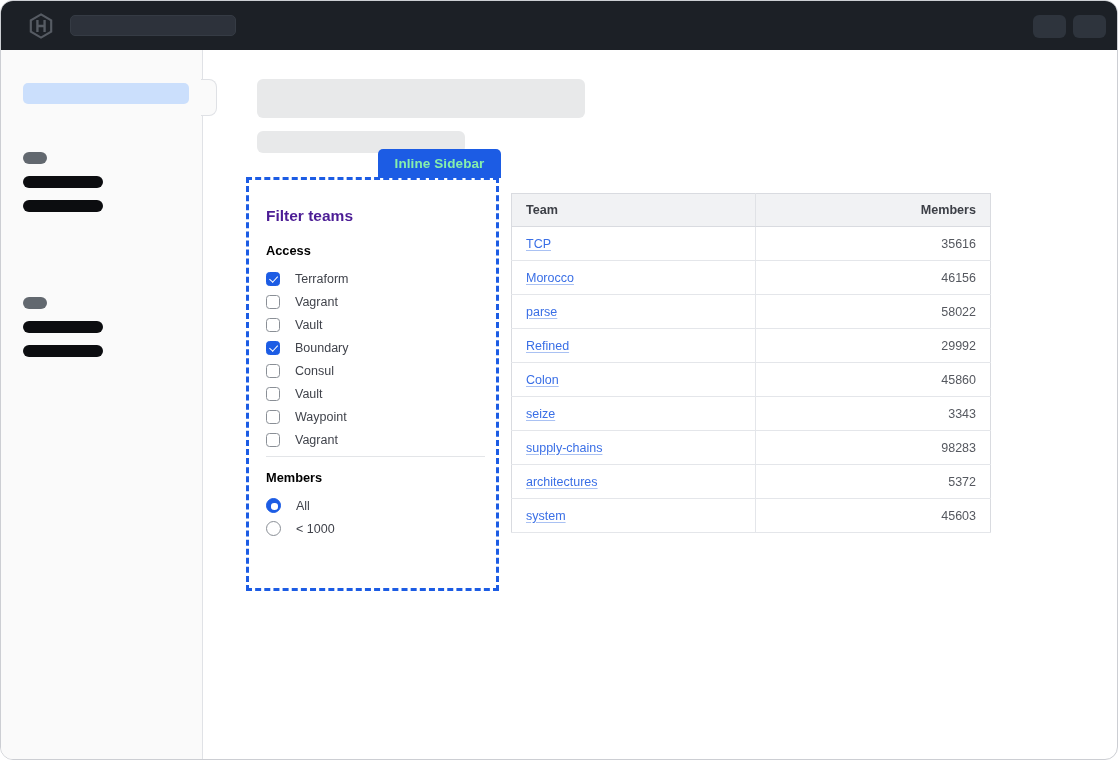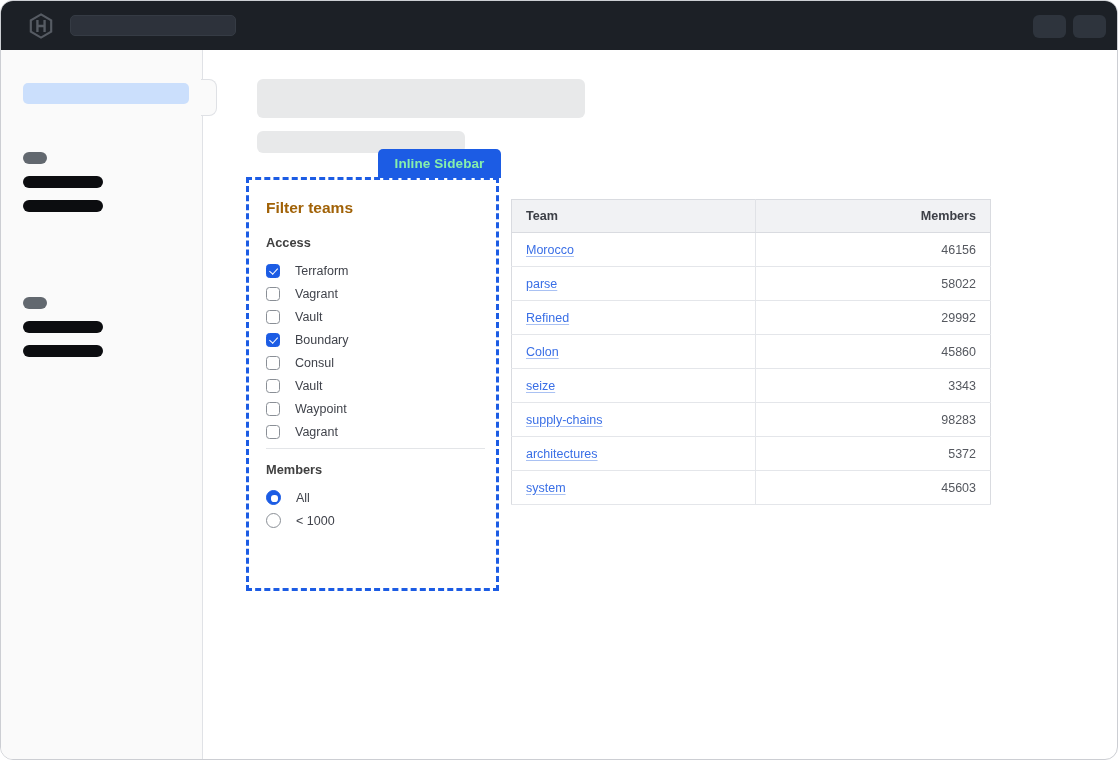--- a/index.html
+++ b/index.html
@@ -58,22 +58,22 @@
     position:absolute;left:377px;top:148px;width:123px;height:29px;
     background:var(--accent);color:#86efac;font-size:13.5px;font-weight:bold;
     border-radius:5px 5px 0 0;display:flex;align-items:center;justify-content:center;
     z-index:2;letter-spacing:.1px;
   }
   .filter-panel{
     position:absolute;left:245px;top:176px;width:253px;height:414px;
     border:3px dashed var(--accent);background:#fff;
     padding:19px 16px 0 17px;z-index:1;
   }
-  .filter-title{font-size:15.5px;font-weight:bold;color:#a16207;margin-bottom:18px;}
-  .group-label{font-size:12.8px;font-weight:bold;color:#404040;margin-bottom:9px;}
+  .filter-title{font-size:15.5px;font-weight:bold;color:#4c1d95;margin-bottom:18px;margin-top:8px;}
+  .group-label{font-size:12.8px;font-weight:bold;color:#000000;margin-bottom:9px;}
   .opt-row{display:flex;align-items:center;gap:15px;height:23px;cursor:pointer;}
   .opt-label{font-size:12.5px;color:#40434b;}
   .checkbox{
     width:14px;height:14px;border:1px solid #8a8f96;border-radius:3.5px;
     background:#fff;position:relative;flex:none;
   }
   .checkbox.on{background:var(--accent);border-color:var(--accent);}
   .checkbox.on::after{
     content:"";position:absolute;left:4.3px;top:1.6px;width:3.6px;height:7.4px;
     border-right:1.8px solid #fff;border-bottom:1.8px solid #fff;transform:rotate(42deg);
@@ -84,21 +84,21 @@
   }
   .radio.on{background:var(--accent);border-color:var(--accent);}
   .radio.on::after{
     content:"";position:absolute;left:4.4px;top:4.4px;width:6.2px;height:6.2px;
     border-radius:50%;background:#fff;
   }
   .divider{border:none;border-top:1px solid #e3e5e8;margin:5px 0 13px 0;width:219px;}
   .members-group{margin-top:0;}
   
   .teams-table{
-    position:absolute;left:510px;top:198px;width:479px;
+    position:absolute;left:510px;top:192px;width:479px;
     border-collapse:collapse;table-layout:fixed;background:#fff;
     border:1px solid #d9dbe0;font-size:12.5px;
   }
   .teams-table col.c-team{width:244px;}
   .teams-table col.c-members{width:235px;}
   .teams-table th{
     height:33px;background:#f1f2f4;font-weight:bold;color:#3c3f46;
     font-size:12.6px;border-bottom:1px solid #d9dbe0;
   }
   .teams-table th.h-team{text-align:left;padding-left:14px;border-right:1px solid #e0e2e6;}
@@ -218,20 +218,26 @@
           <col class="c-members">
         </colgroup>
       <thead>
         <tr>
           <th class="h-team">Team</th>
           <th class="h-members">Members</th>
         </tr>
       </thead>
       <tbody>
 
+          <tr>
+            <td class="team-cell">
+              <a href="#" class="team-link">TCP</a>
+            </td>
+            <td class="members-cell">35616</td>
+          </tr>
 
           <tr>
             <td class="team-cell">
               <a href="#" class="team-link">Morocco</a>
             </td>
             <td class="members-cell">46156</td>
           </tr>
 
           <tr>
             <td class="team-cell">

